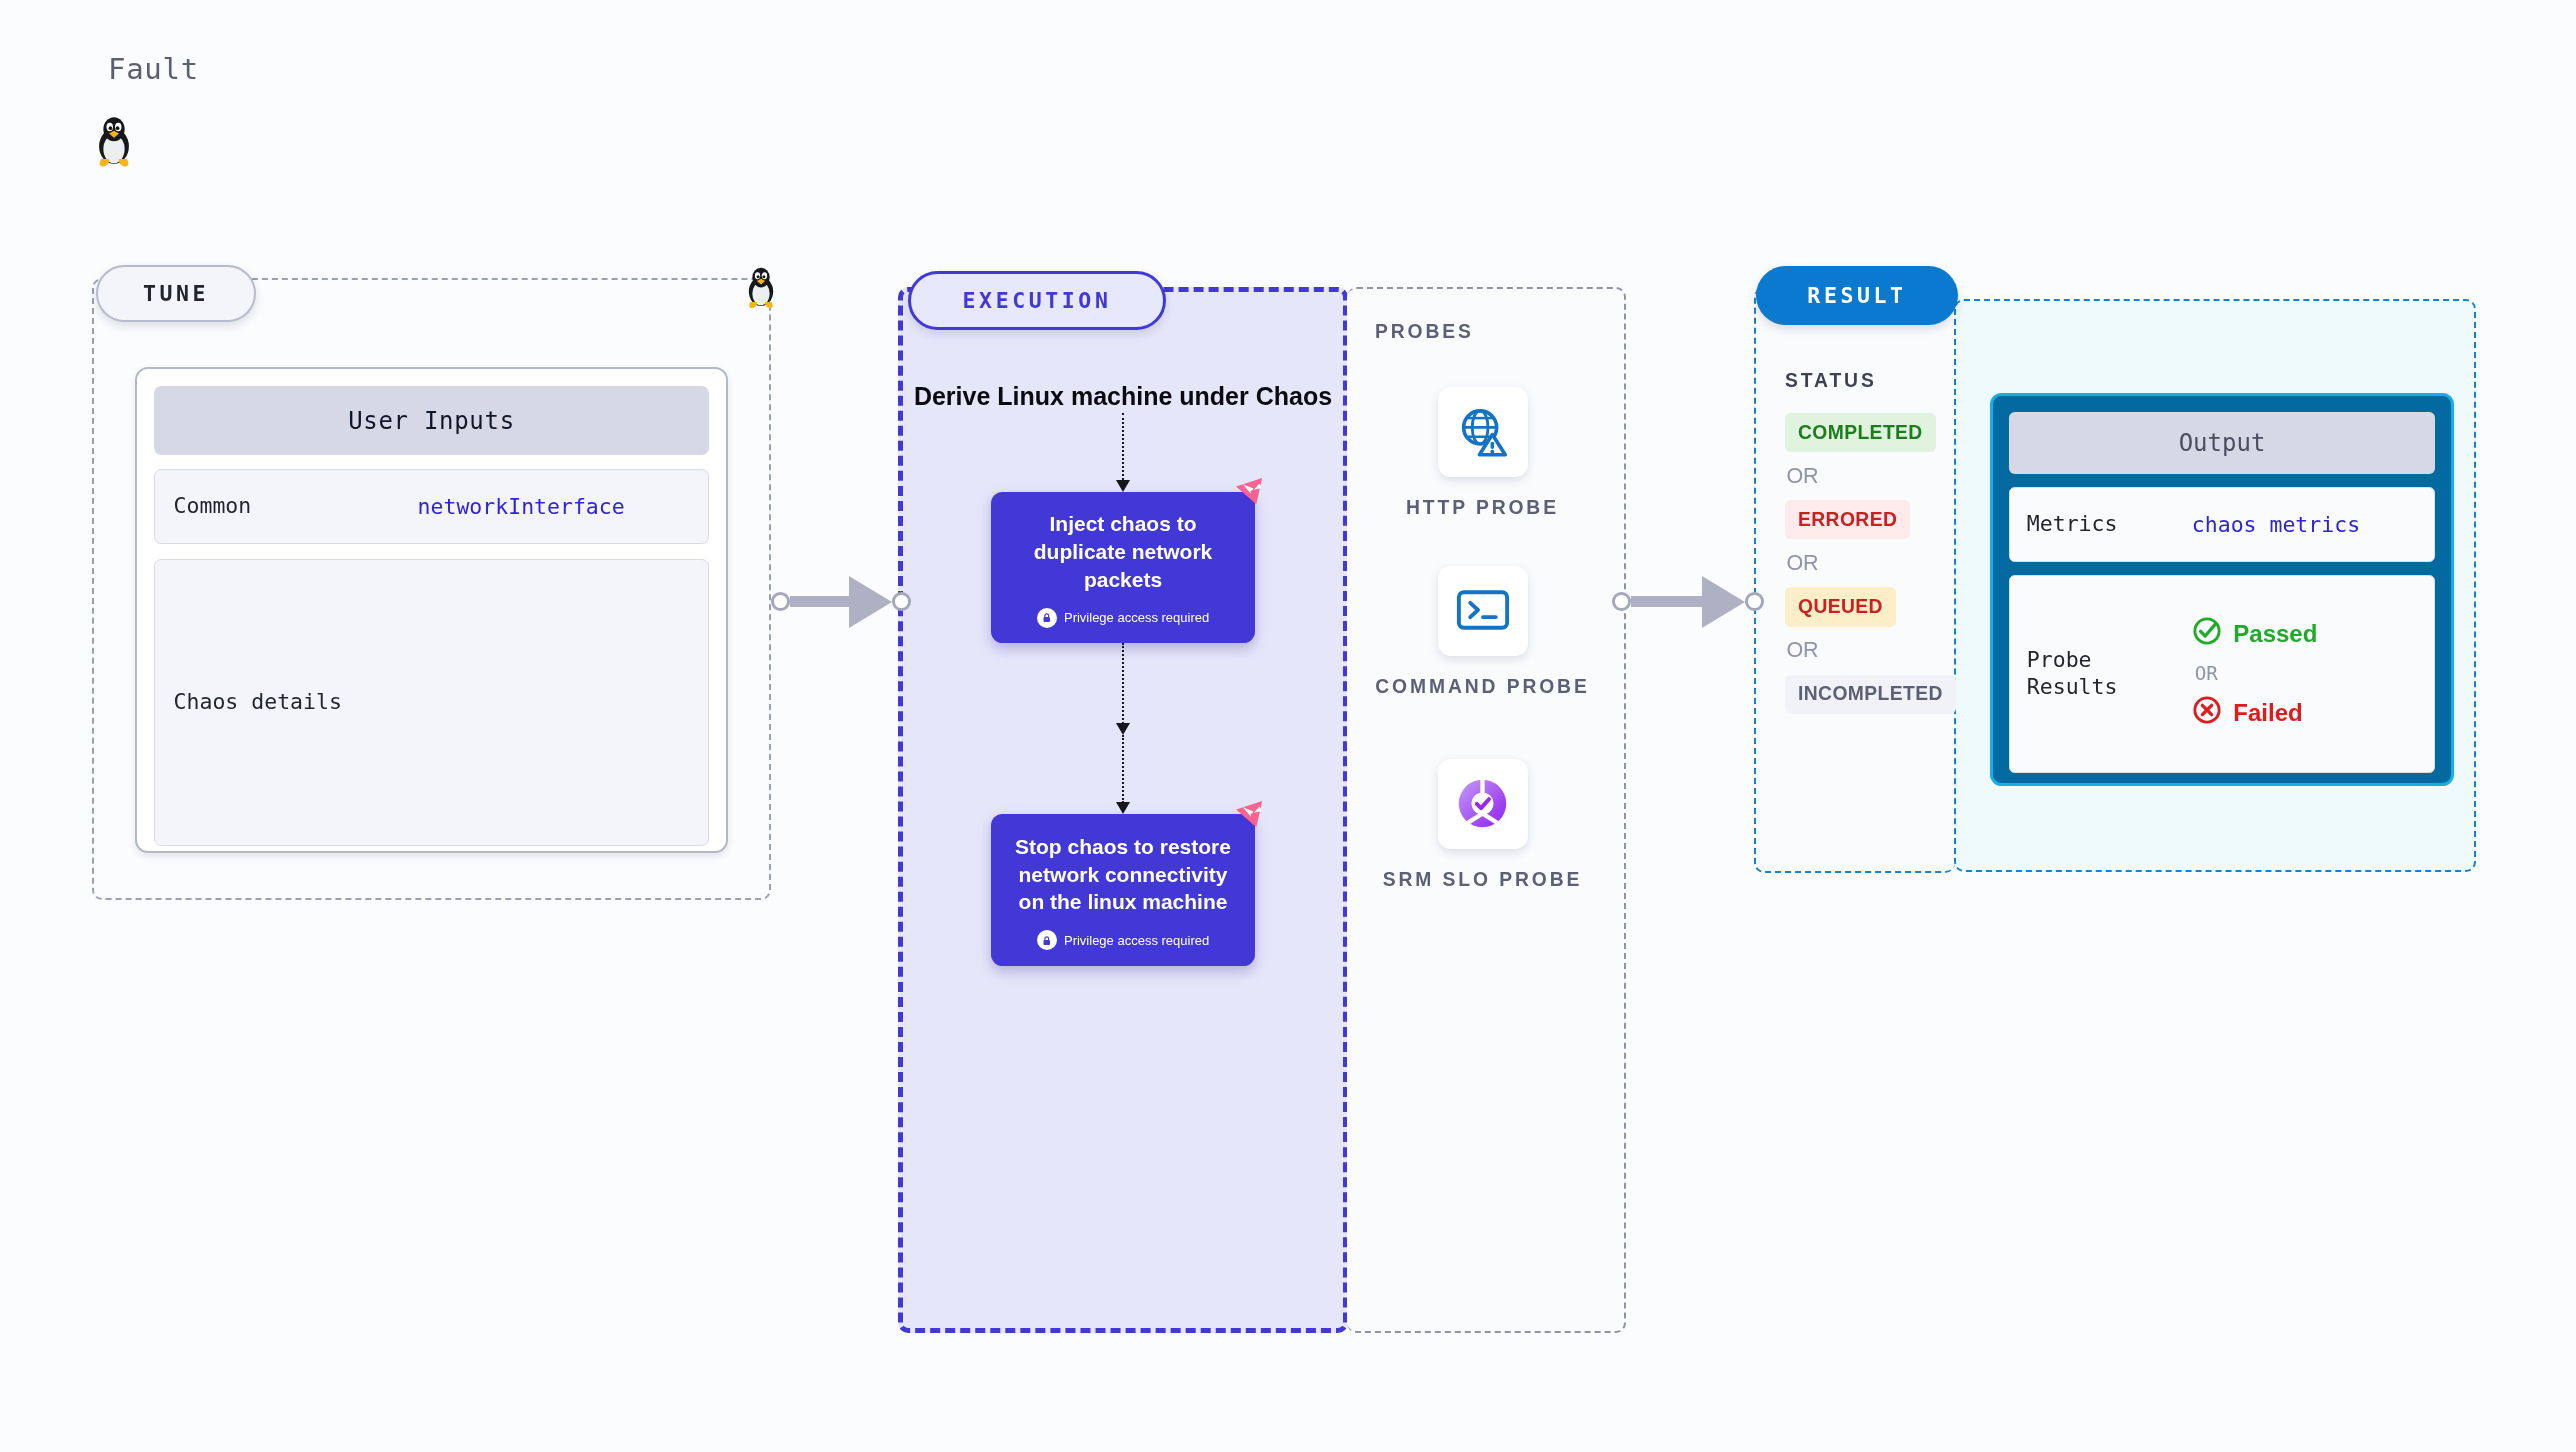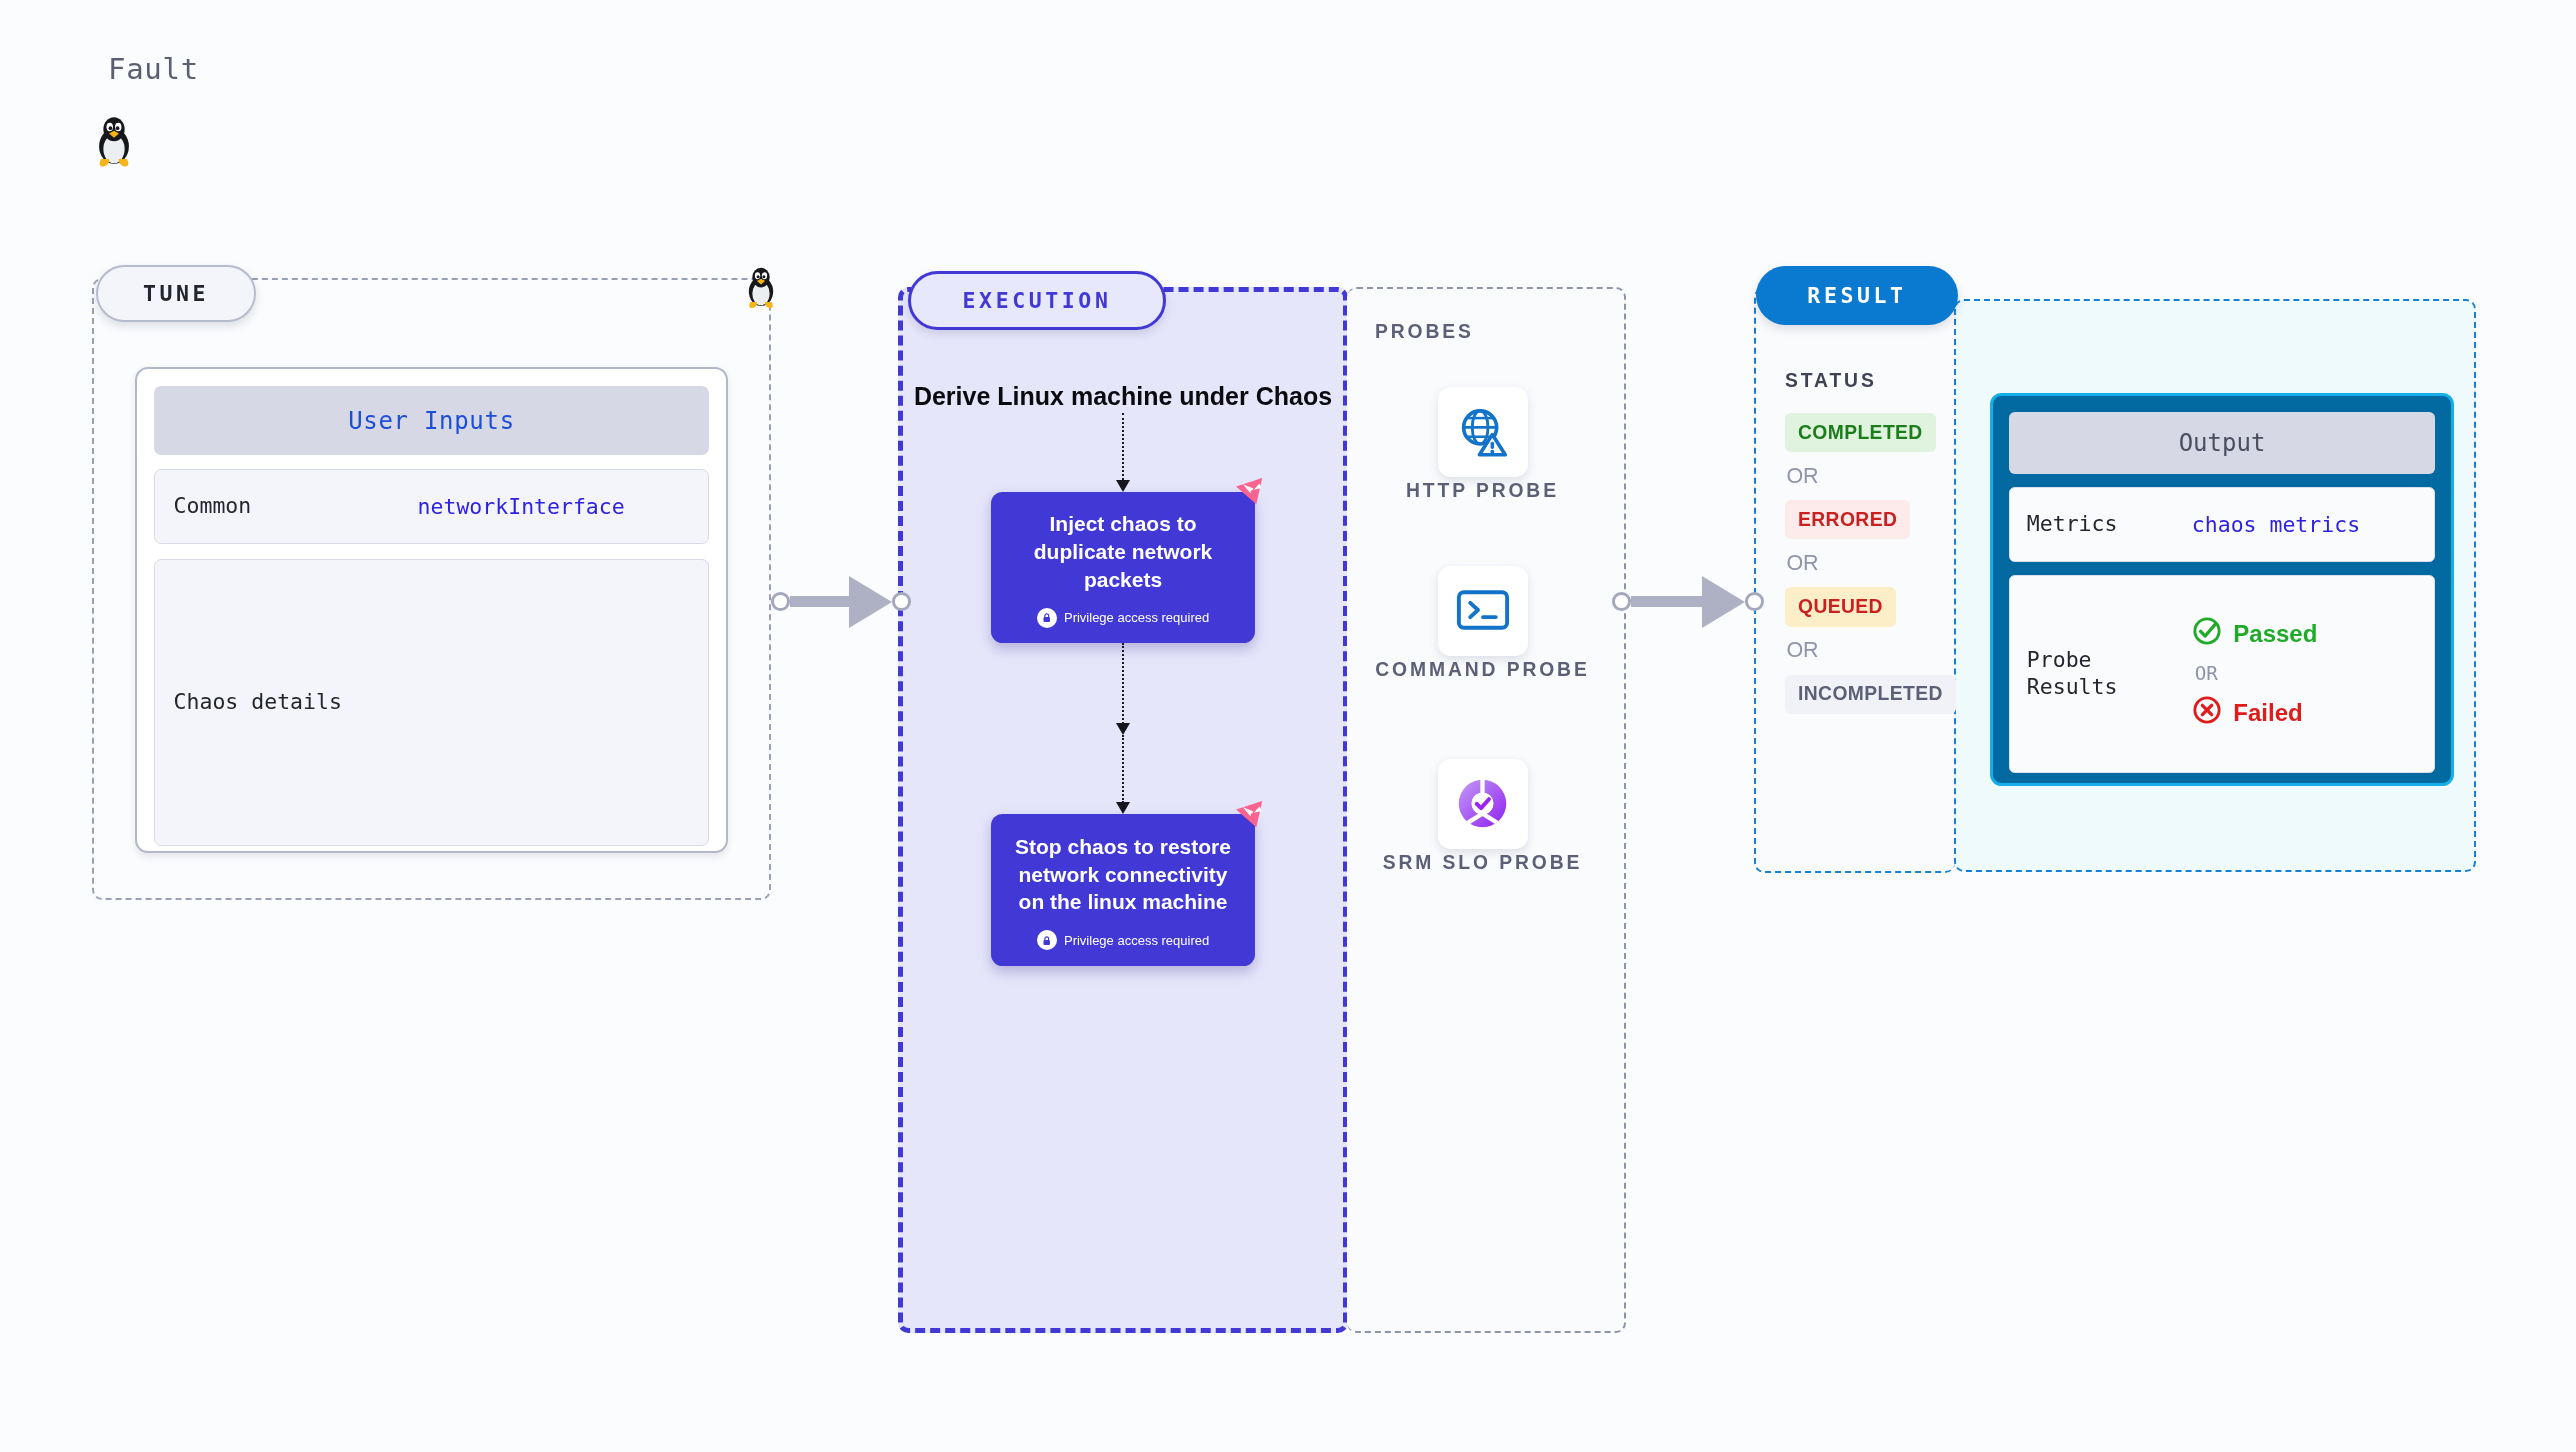--- a/index.html
+++ b/index.html
@@ -80,21 +80,21 @@
   .tune-card {
     position: absolute; left: 135px; top: 367px; width: 593px; height: 486px;
     background: #ffffff; border: 2.1px solid #b2b8c8; border-radius: 13px;
     box-shadow: 0 3.6px 7.2px rgba(30,35,70,.10);
     padding: 17px;
   }
   .ui-head {
     height: 69px; background: #d7d8e5; border-radius: 7.2px;
     display: flex; align-items: center; justify-content: center;
     font-family: "DejaVu Sans Mono", monospace;
-    font-size: 24px; color: #1d4ed8; letter-spacing: 0.7px;
+    font-size: 24px; color: #0f172a; letter-spacing: 0.7px;
   }
   .ui-row {
     margin-top: 14.3px; background: #f4f5fa;
     border: 1.4px solid #d8dae5; border-radius: 7.2px;
     display: flex; align-items: center; padding: 15.8px 18.6px;
     font-family: "DejaVu Sans Mono", monospace;
   }
   .ui-row .lbl {
     width: 244px; flex: none; font-size: 21.5px; color: #24262f;
     line-height: 1.25;
@@ -152,21 +152,21 @@
   .probe {
     position: absolute; width: 215px;
     display: flex; flex-direction: column; align-items: center;
   }
   .probe-tile {
     width: 90px; height: 90px; background: #ffffff; border-radius: 13px;
     box-shadow: 0 3.6px 10px rgba(40,50,90,.13);
     display: flex; align-items: center; justify-content: center;
   }
   .probe-name {
-    margin-top: 1px; text-align: center;
+    margin-top: 18px; text-align: center;
     font-size: 19.3px; font-weight: bold; letter-spacing: 2.9px;
     color: #5c6076; line-height: 1.3;
   }
 
   
   .status-label {
     position: absolute; left: 1785px; top: 370px;
     font-size: 19.3px; font-weight: bold; letter-spacing: 2.9px; color: #3e4252;
   }
   .status-stack { position: absolute; left: 1785px; top: 413px; width: 172px; }

